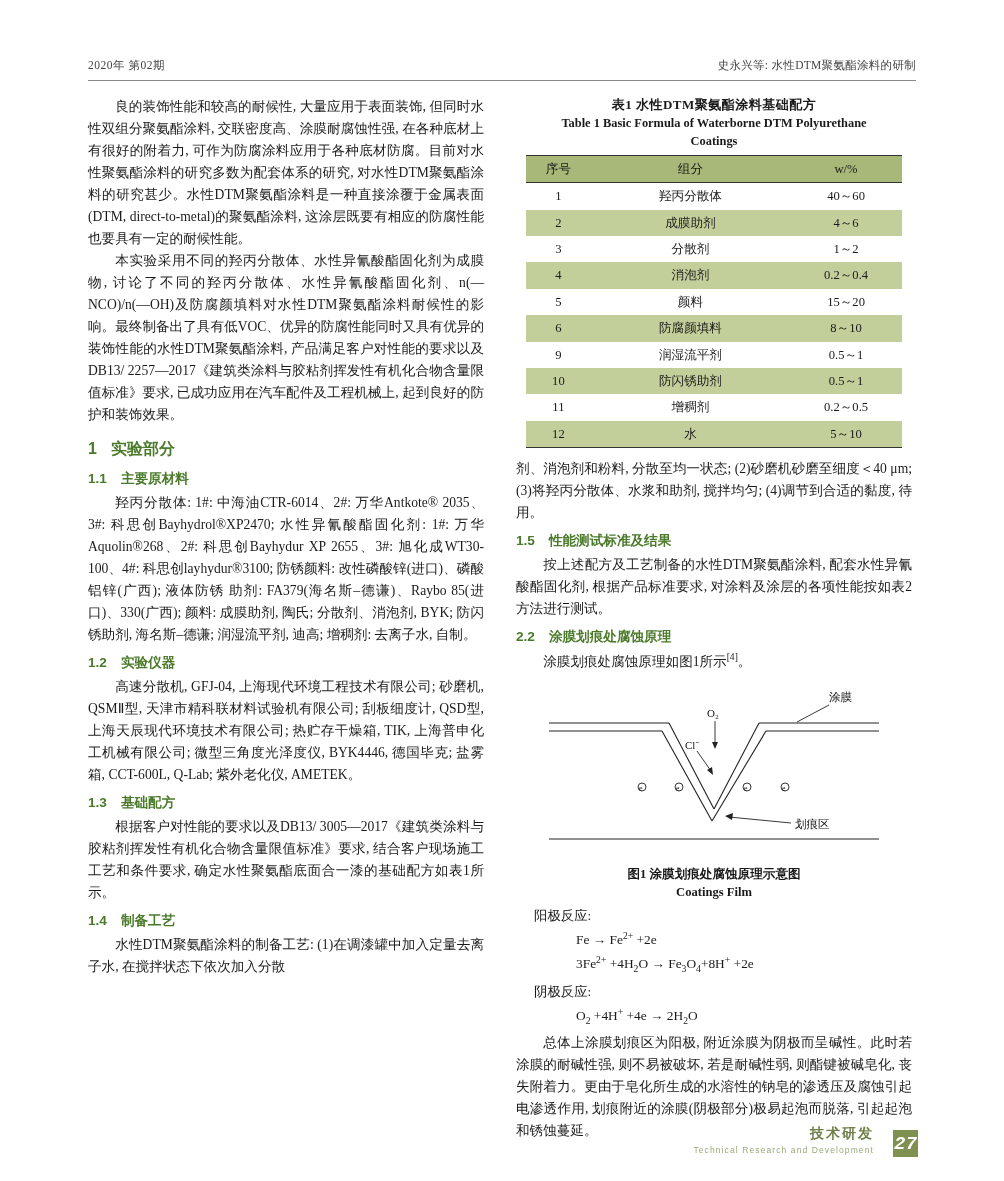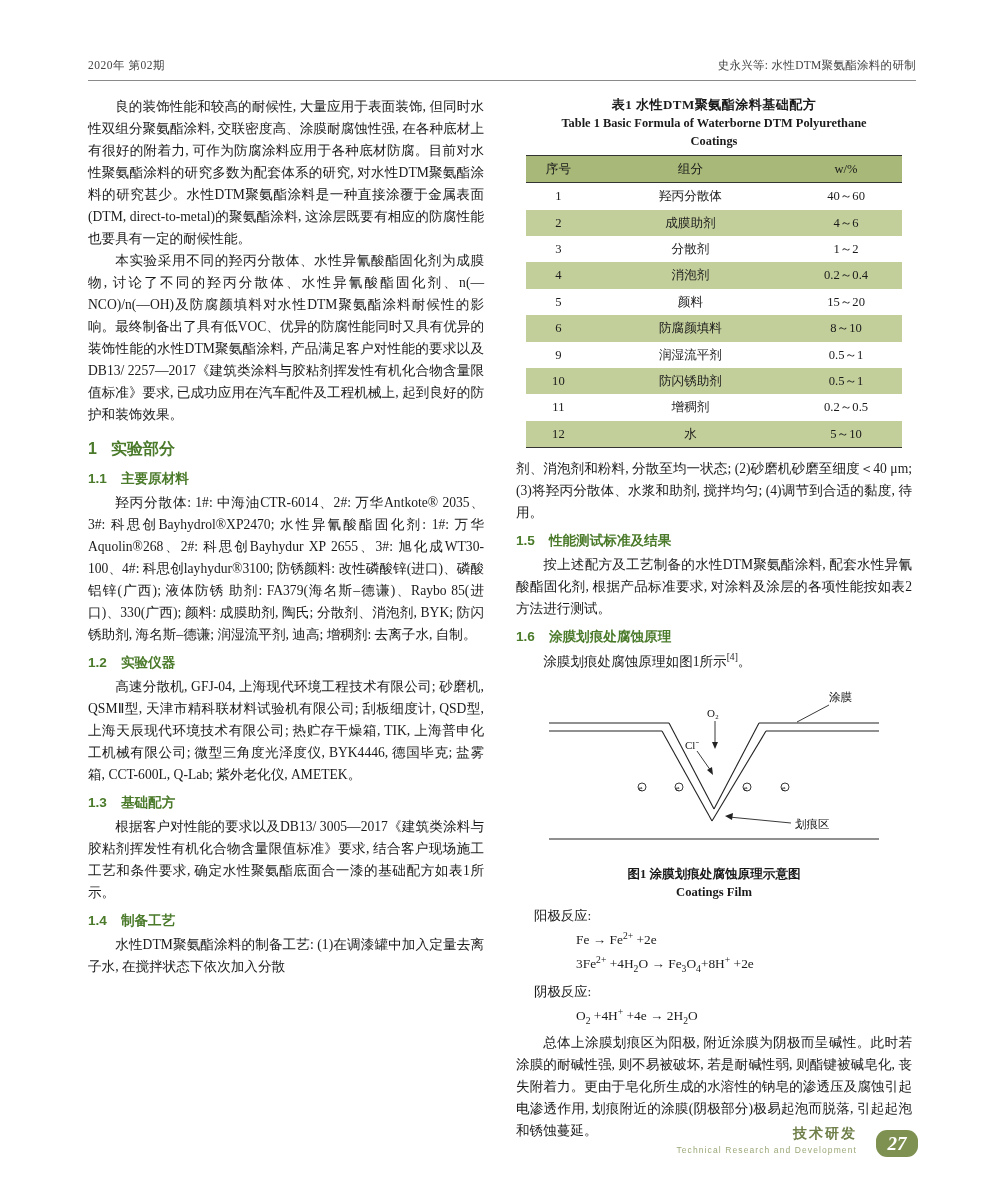--- a/index.html
+++ b/index.html
@@ -139,25 +139,24 @@
   .footer-en {
     color: #9aa878;
     font-size: 8.5px;
     letter-spacing: 1.1px;
     margin-top: 2px;
     font-family: "Liberation Sans", sans-serif;
   }
   .footer-block { position: absolute; right: 86px; bottom: 24px; display: flex; align-items: flex-end; gap: 19px; }
   .footer-text { text-align: right; padding-bottom: 2px; }
   .pn-box {
-    width: 42px; height: 27px; background: #7e9150; color: #fff;
+    width: 25px; height: 27px; background: #7e9150; color: #fff;
     font-size: 19px; font-weight: bold; font-style: italic;
     display: flex; align-items: center; justify-content: center;
-    font-family: Liberation Serif, serif;
-    border-radius: 11px;
+    font-family: Liberation Mono, monospace;
   }
   .sup-ref { font-size: 0.7em; vertical-align: super; }
 </style>
 </head>
 <body>
 
 <div class="page">
 
   <div class="header-bar">
     <span class="header-left">2020年  第02期</span>
@@ -264,21 +263,21 @@
     </table>
 
     <p class="body noind" style="margin-top:10px;">剂、消泡剂和粉料, 分散至均一状态; (2)砂磨机砂磨至细度＜40 μm; (3)将羟丙分散体、水浆和助剂, 搅拌均匀; (4)调节到合适的黏度, 待用。</p>
 
     <div class="h2">
       <span class="num">1.5</span><span>性能测试标准及结果</span>
     </div>
     <p class="body">按上述配方及工艺制备的水性DTM聚氨酯涂料, 配套水性异氰酸酯固化剂, 根据产品标准要求, 对涂料及涂层的各项性能按如表2方法进行测试。</p>
 
     <div class="h2">
-      <span class="num">1.6</span><span>涂膜划痕处腐蚀原理</span>
+      <span class="num">2.2</span><span>涂膜划痕处腐蚀原理</span>
     </div>
     <p class="body"><span>涂膜划痕处腐蚀原理如图1所示<span class="sup-ref">[4]</span>。</span></p>
 
     <div class="figure-wrap">
       <svg width="370" height="175" viewBox="0 0 370 175">
 
         <line x1="20" y1="44" x2="140" y2="44" stroke="#222" stroke-width="1.1"></line>
         <line x1="20" y1="52" x2="133" y2="52" stroke="#222" stroke-width="1.1"></line>
         <line x1="230" y1="44" x2="350" y2="44" stroke="#222" stroke-width="1.1"></line>
         <line x1="237" y1="52" x2="350" y2="52" stroke="#222" stroke-width="1.1"></line>

